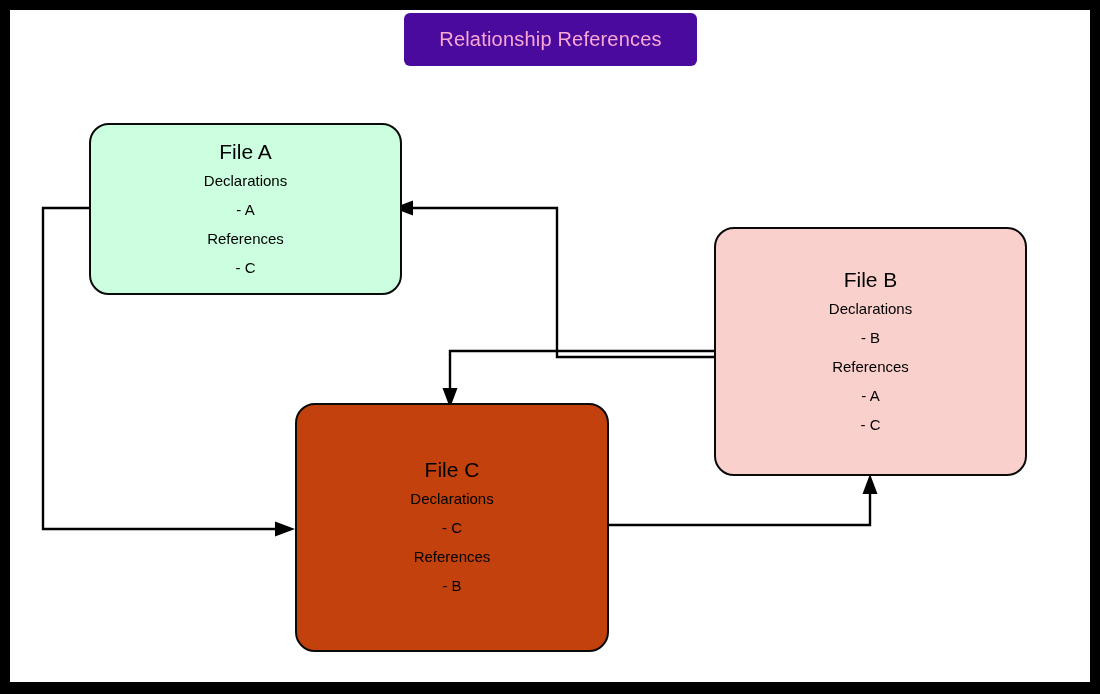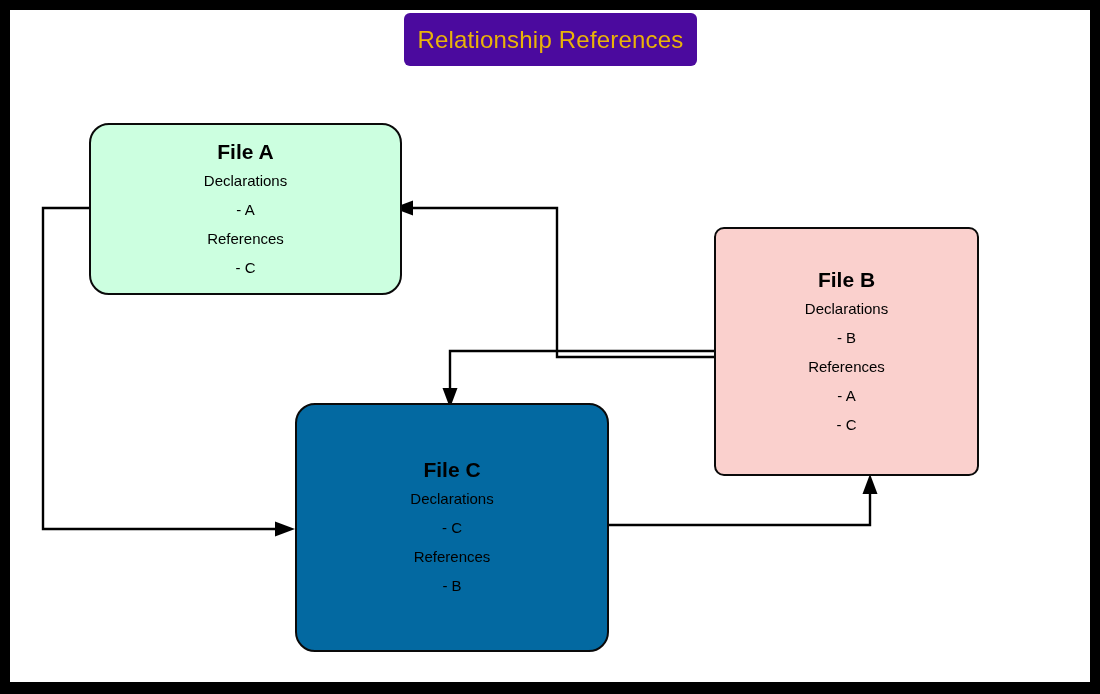--- a/index.html
+++ b/index.html
@@ -28,59 +28,58 @@
     top: 3px;
     width: 293px;
     height: 53px;
     background: #4b0a9e;
     border-radius: 6px;
     display: flex;
     align-items: center;
     justify-content: center;
   }
   #title-banner .title-text {
-    color: #eab308;
-    font-size: 24px;
+    color: #f9a8d4;
+    font-size: 20px;
     letter-spacing: 0.2px;
     white-space: nowrap;
   }
   
   .node {
     position: absolute;
     box-sizing: border-box;
     border: 2.5px solid #0a0a0a;
     border-radius: 20px;
     display: flex;
     flex-direction: column;
     align-items: center;
     justify-content: center;
     color: #000000;
   }
   .node .node-title {
     font-size: 21px;
-    font-weight: bold;
+    font-weight: normal;
     line-height: 29px;
   }
   .node .node-line {
     font-size: 15px;
     line-height: 29px;
     white-space: nowrap;
   }
   #node-file-a {
     left: 79px; top: 113px; width: 313px; height: 172px;
     background: #ccffe0;
   }
   #node-file-b {
-    left: 704px; top: 217px; width: 265px; height: 249px;
+    left: 704px; top: 217px; width: 313px; height: 249px;
     background: #fad0cd;
-    border-radius: 10px;
   }
   #node-file-c {
     left: 285px; top: 393px; width: 314px; height: 249px;
-    background: #0369a1;
+    background: #c2410c;
   }
   
   #connectors {
     position: absolute;
     left: 0; top: 0;
     width: 1080px;
     height: 672px;
     overflow: visible;
   }
   .edge-path {

